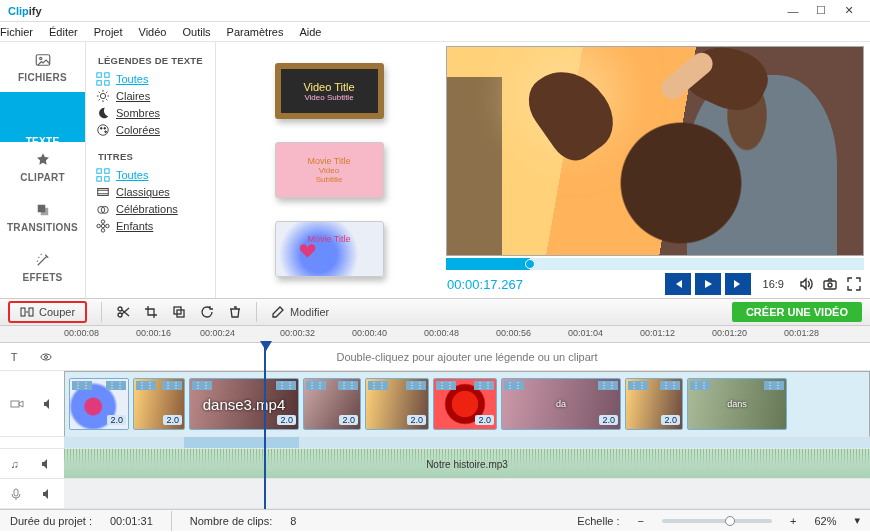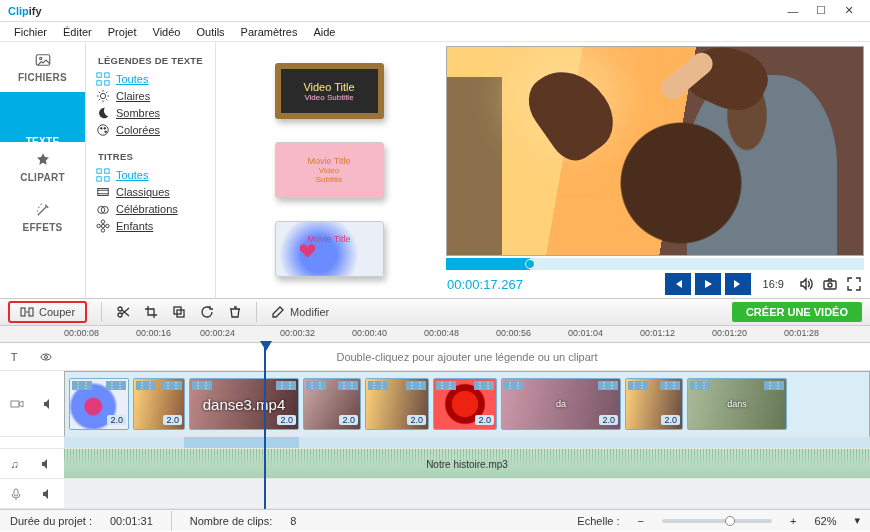--- a/index.html
+++ b/index.html
@@ -2,21 +2,21 @@
 <html><head>
 <meta charset="utf-8">
 <style>
 * { margin:0; padding:0; box-sizing:border-box; font-family:"Segoe UI",Arial,sans-serif; font-size:11px; }
 body { background:#fff; width:870px; height:532px; overflow:hidden; }
 .titlebar { height:22px; display:flex; align-items:center; padding:0 8px; border-bottom:1px solid #ddd; background:#fff; }
 .logo { font-weight:bold; font-size:12px; }
 .logo .c1 { color:#0097d6; } .logo .c2 { color:#333; }
 .winbtns { margin-left:auto; display:flex; gap:2px; }
 .winbtn { width:26px; height:18px; display:flex; align-items:center; justify-content:center; color:#444; cursor:pointer; }
-.menubar { height:20px; display:flex; align-items:center; padding:0 14px; gap:16px; color:#222; border-bottom:1px solid #e5e5e5; }
+.menubar { height:20px; display:flex; align-items:center; padding:0 0; gap:16px; color:#222; border-bottom:1px solid #e5e5e5; }
 .menubar span { cursor:pointer; }
 .main { display:flex; height:256px; }
 .sidetabs { width:86px; background:#fff; display:flex; flex-direction:column; border-right:1px solid #e3e3e3; }
 .sidetab { display:flex; flex-direction:column; align-items:center; justify-content:center; height:50px; color:#666; cursor:pointer; gap:3px; }
 .sidetab svg { width:18px; height:18px; }
 .sidetab.active { background:#00aee6; color:#fff;gap:48px; }
 .sidetab .lbl { font-size:10px; font-weight:bold; letter-spacing:.3px; }
 .catpanel { width:130px; padding:8px 0 8px 10px; border-right:1px solid #e3e3e3; }
 .cathdr { font-size:9.5px; font-weight:bold; color:#555; margin:5px 0 6px 2px; letter-spacing:.2px; }
 .catitem { display:flex; align-items:center; gap:6px; margin:3px 0; cursor:pointer; color:#333; }
@@ -121,20 +121,27 @@
         </svg>
       <span class="lbl">TEXTE</span>
     </div>
     <div class="sidetab">
       <svg viewBox="0 0 24 24" fill="currentColor">
           <path d="M12 3l2.4 5 5.5.8-4 3.9.9 5.5L12 15.8 7.2 18.2l.9-5.5-4-3.9 5.5-.8z"></path>
         </svg>
       <span class="lbl">CLIPART</span>
     </div>
     <div class="sidetab">
+      <svg viewBox="0 0 24 24" fill="currentColor">
+          <rect x="5" y="5" width="10" height="10"></rect>
+          <rect x="9" y="9" width="10" height="10" opacity=".6"></rect>
+        </svg>
+      <span class="lbl">TRANSITIONS</span>
+    </div>
+    <div class="sidetab">
       <svg viewBox="0 0 24 24" fill="none" stroke="currentColor" stroke-width="1.6">
           <path d="M5 19L17 7M15 5l4 4M6 8l1 1M9 4l1 1M4 13l1 1"></path>
         </svg>
       <span class="lbl">EFFETS</span>
     </div>
   </div>
 
   <div class="catpanel">
     <div class="cathdr">LÉGENDES DE TEXTE</div>
     <div class="catitem active">

